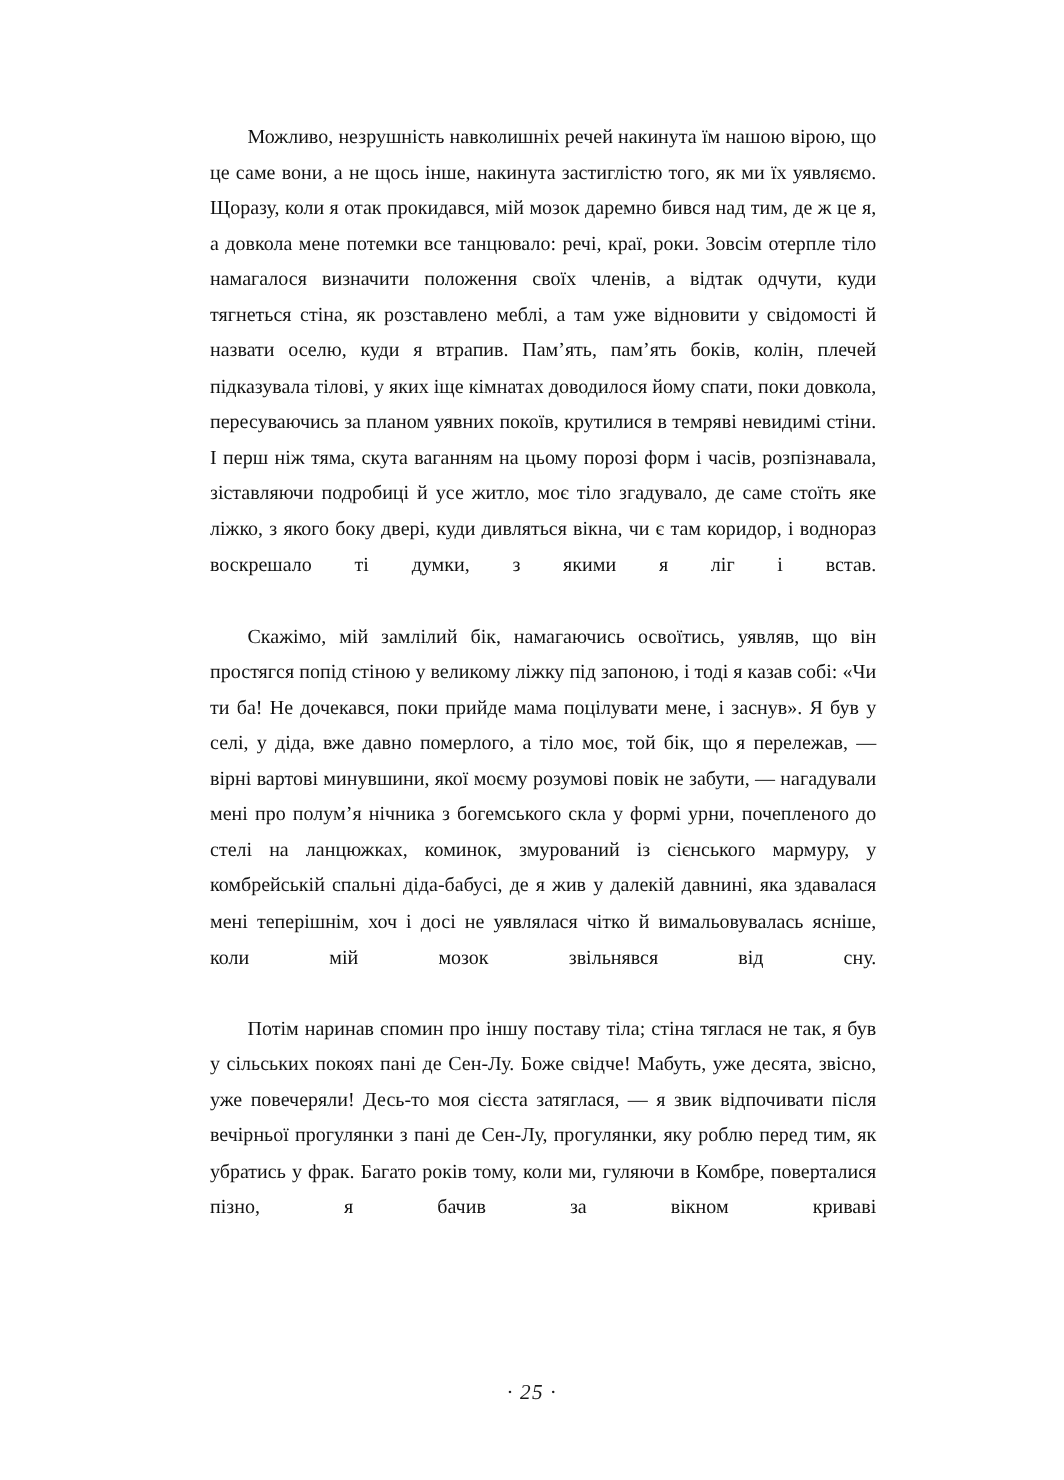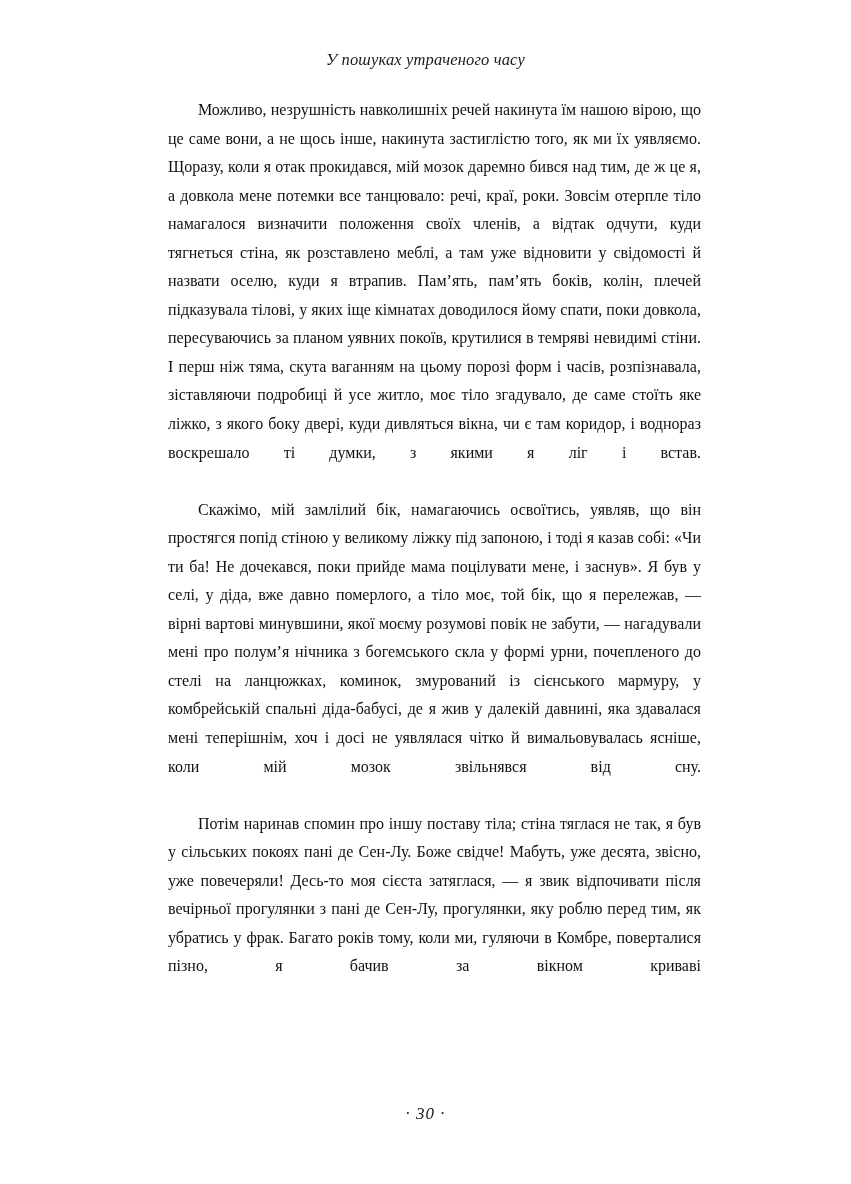--- a/index.html
+++ b/index.html
@@ -78,23 +78,22 @@
     font-size: 17px;
     color: #1a1a1a;
     letter-spacing: 1px;
   }
 </style>
 </head>
 <body>
 
 <div class="page">
 
-  <div class="running-head">У пошуках утраченого часу</div>
 
   <div class="text-block">
     <p class="para">Можливо, незрушність навколишніх речей накинута їм нашою вірою, що це саме вони, а не щось інше, накинута застиглістю того, як ми їх уявляємо. Щоразу, коли я отак прокидався, мій мозок даремно бився над тим, де ж це я, а довкола мене потемки все танцювало: речі, краї, роки. Зовсім отерпле тіло намагалося визначити положення своїх членів, а відтак одчути, куди тягнеться стіна, як розставлено меблі, а там уже відновити у свідомості й назвати оселю, куди я втрапив. Пам’ять, пам’ять боків, колін, плечей підказувала тілові, у яких іще кімнатах доводилося йому спати, поки довкола, пересуваючись за планом уявних покоїв, крутилися в темряві невидимі стіни. І перш ніж тяма, скута ваганням на цьому порозі форм і часів, розпізнавала, зіставляючи подробиці й усе житло, моє тіло згадувало, де саме стоїть яке ліжко, з якого боку двері, куди дивляться вікна, чи є там коридор, і воднораз воскрешало ті думки, з якими я ліг і встав.</p>
     <p class="para">Скажімо, мій замлілий бік, намагаючись освоїтись, уявляв, що він простягся попід стіною у великому ліжку під запоною, і тоді я казав собі: «Чи ти ба! Не дочекався, поки прийде мама поцілувати мене, і заснув». Я був у селі, у діда, вже давно померлого, а тіло моє, той бік, що я перележав, — вірні вартові минувшини, якої моєму розумові повік не забути, — нагадували мені про полум’я нічника з богемського скла у формі урни, почепленого до стелі на ланцюжках, коминок, змурований із сієнського мармуру, у комбрейській спальні діда-бабусі, де я жив у далекій давнині, яка здавалася мені теперішнім, хоч і досі не уявлялася чітко й вимальовувалась ясніше, коли мій мозок звільнявся від сну.</p>
     <p class="para">Потім наринав спомин про іншу поставу тіла; стіна тяглася не так, я був у сільських покоях пані де Сен-Лу. Боже свідче! Мабуть, уже десята, звісно, уже повечеряли! Десь-то моя сієста затяглася, — я звик відпочивати після вечірньої прогулянки з пані де Сен-Лу, прогулянки, яку роблю перед тим, як убратись у фрак. Багато років тому, коли ми, гуляючи в Комбре, поверталися пізно, я бачив за вікном криваві</p>
   </div>
 
-  <div class="folio">· 30 ·</div>
+  <div class="folio">· 25 ·</div>
 
 </div>
 
 </body></html>

